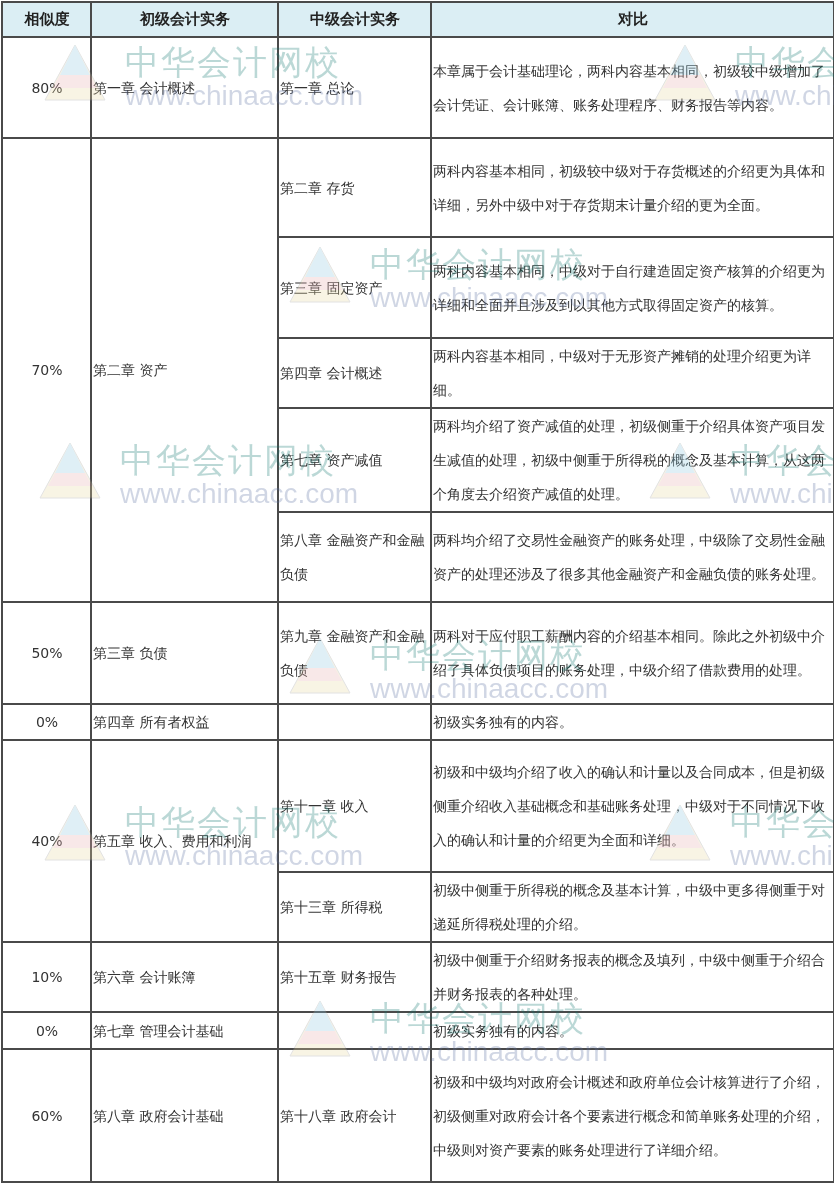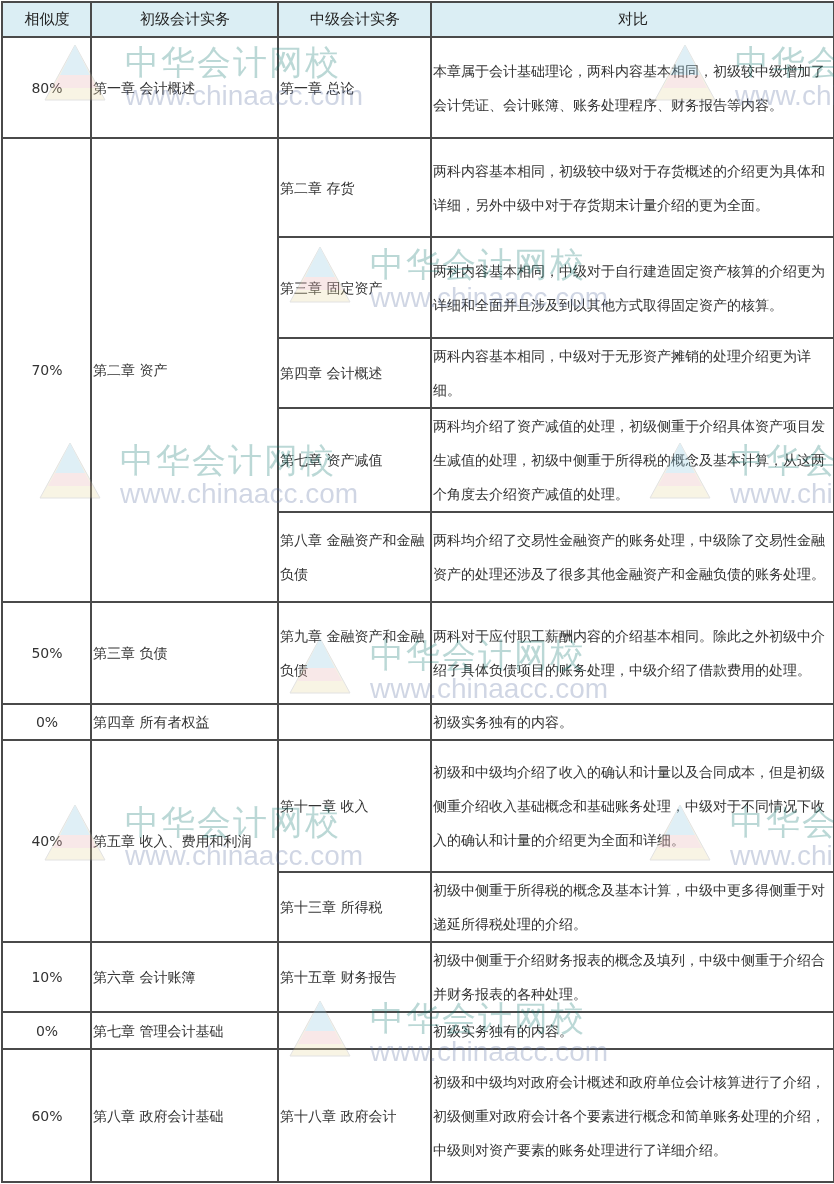--- a/index.html
+++ b/index.html
@@ -2,21 +2,21 @@
 <html><head>
 <meta charset="utf-8">
 <style>
   html, body { margin: 0; padding: 0; background: #ffffff; }
   body { width: 834px; height: 1184px; position: relative; overflow: hidden;
          font-family: "DejaVu Sans", "Liberation Sans", sans-serif; color: #333333; }
   table.cmp { position: absolute; left: 1px; top: 1px; border-collapse: collapse;
               table-layout: fixed; width: 832px; font-size: 14px; }
   table.cmp td, table.cmp th { border: 2px solid #4a4a4a; padding: 0 0 0 1px;
               vertical-align: middle; text-align: left; line-height: 34px; }
-  table.cmp th { background: #dbeef4; font-weight: normal; text-align: center;
+  table.cmp th { background: #dbeef4; font-weight: bold; text-align: center;
               height: 33px; line-height: 33px; font-size: 15px; color: #222; }
   td.sim { text-align: center !important; margin-top: 35px; }
   td.desc { line-height: 33px; padding-right: 4px !important; margin-left: 38px; }
   .wm { position: absolute; pointer-events: none; opacity: 0.28; }
   .wm .cn { font-size: 34px; color: #0f766e; letter-spacing: 2px; white-space: nowrap;
             font-family: "DejaVu Sans", sans-serif; }
   .wm .url { font-size: 28px; color: #5a6fa0; white-space: nowrap;
              font-family: "Liberation Sans", sans-serif; margin-top: -6px; }
   .wm .logo { position: absolute; left: -90px; top: 0; width: 80px; height: 70px; }
 </style>

